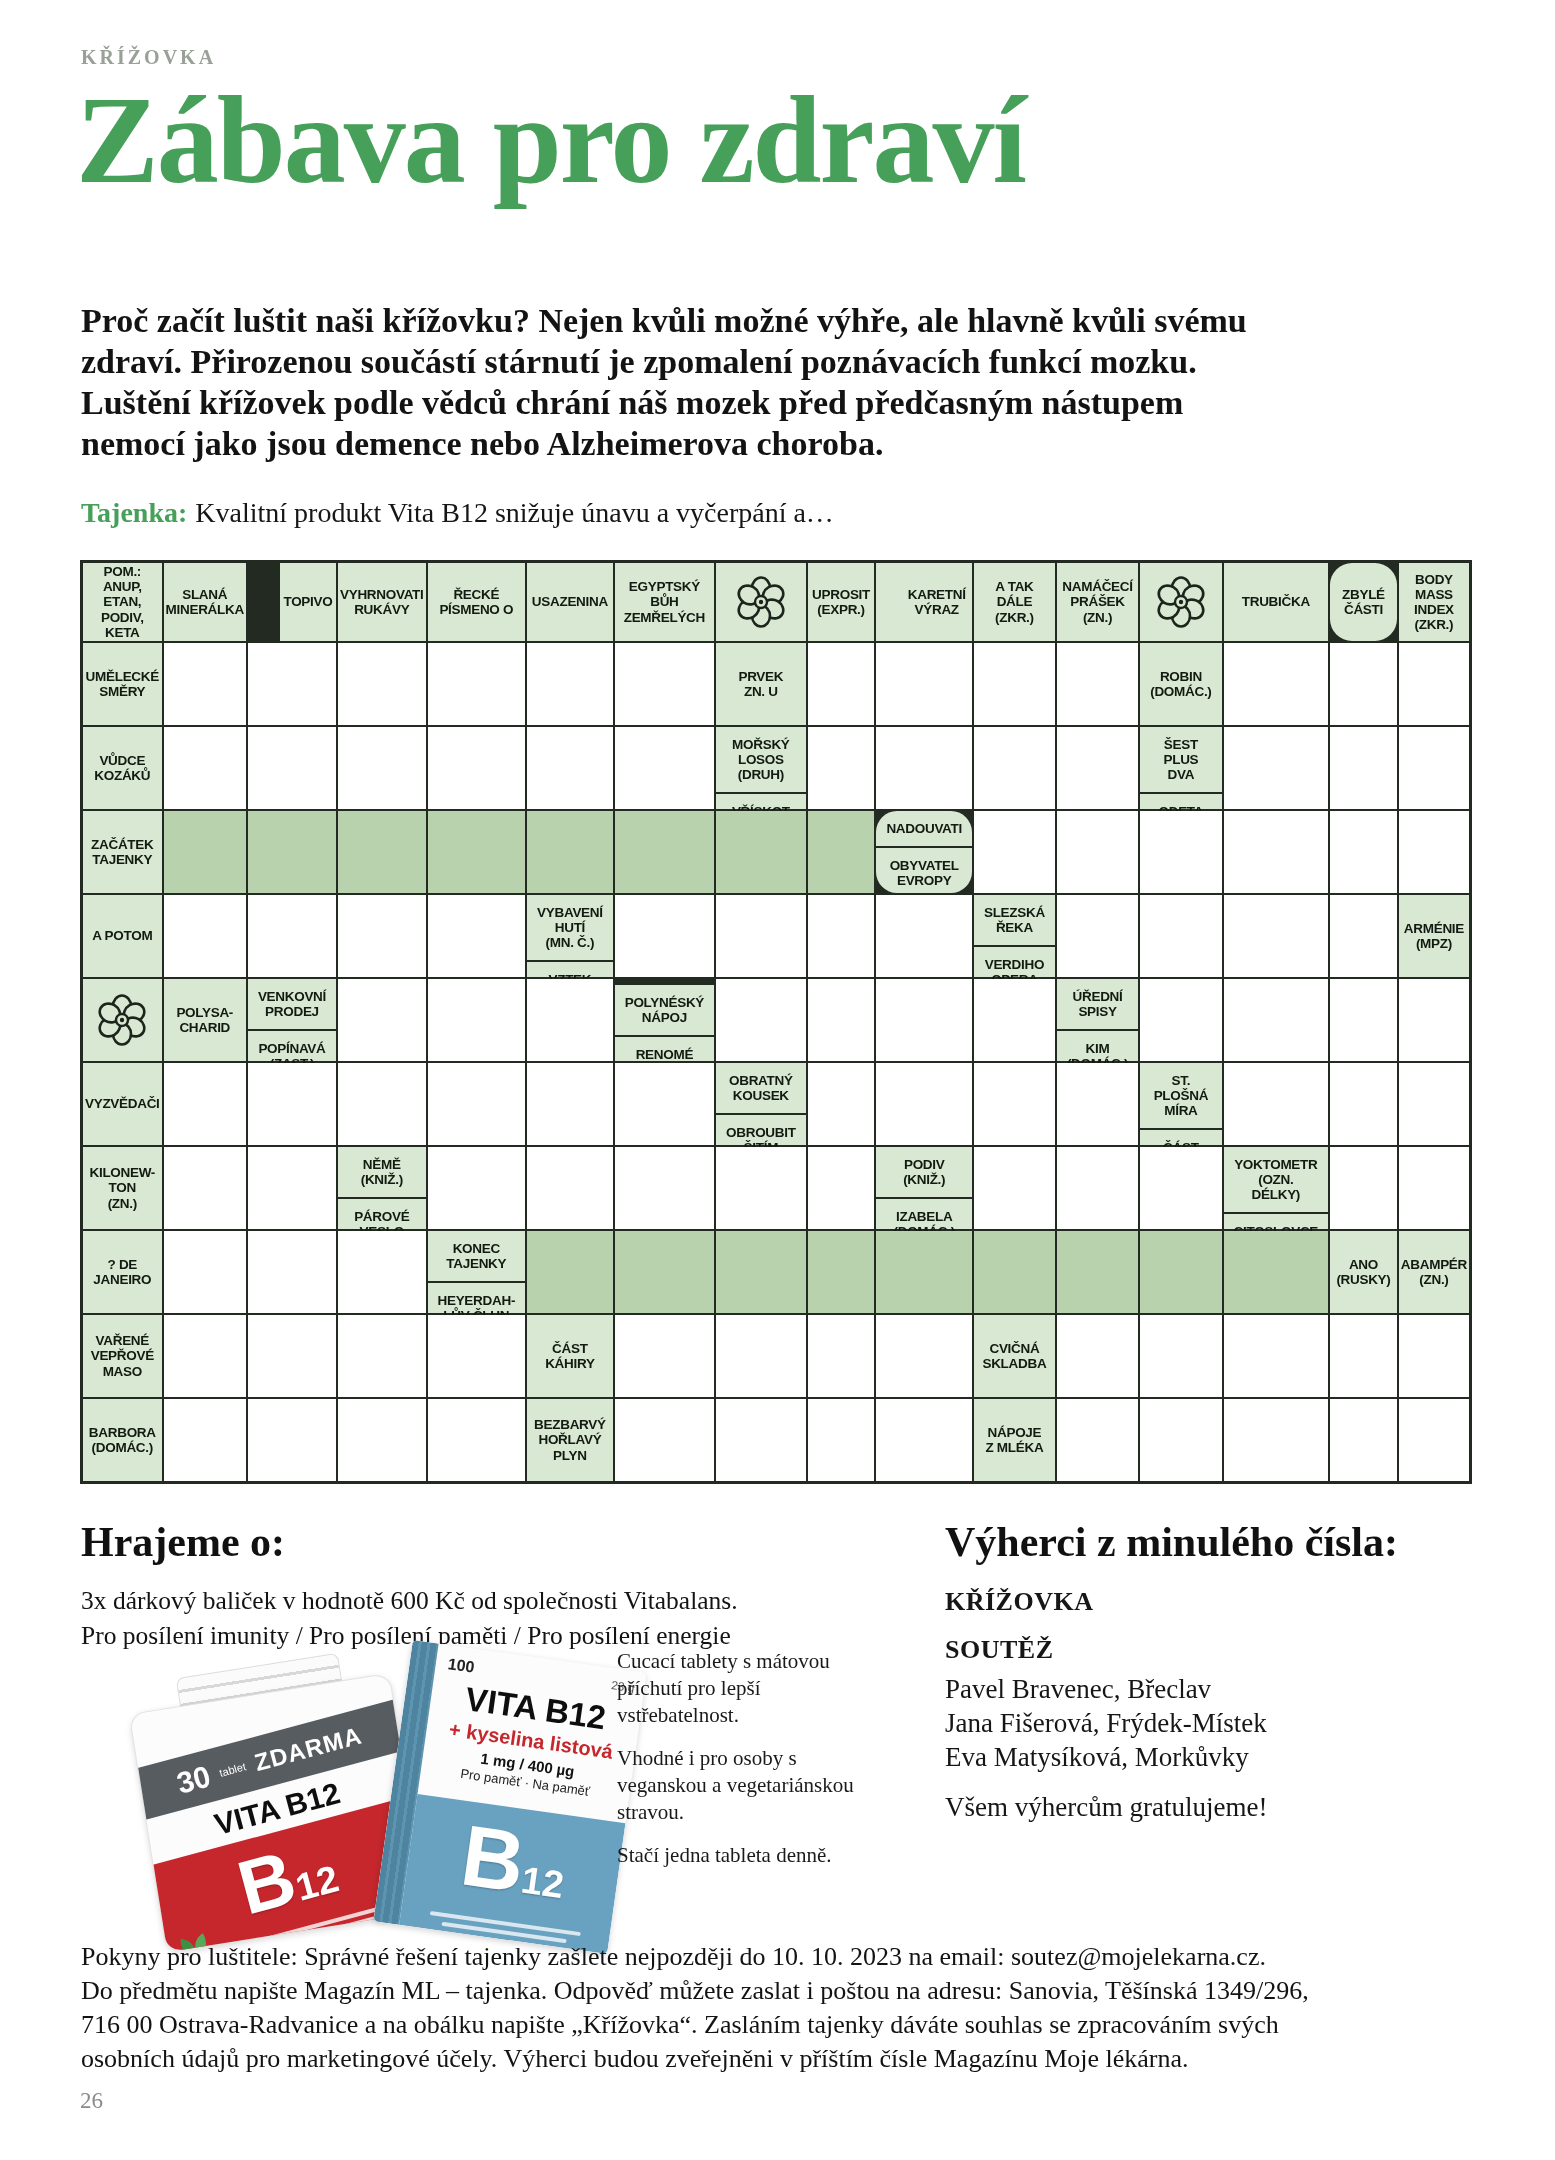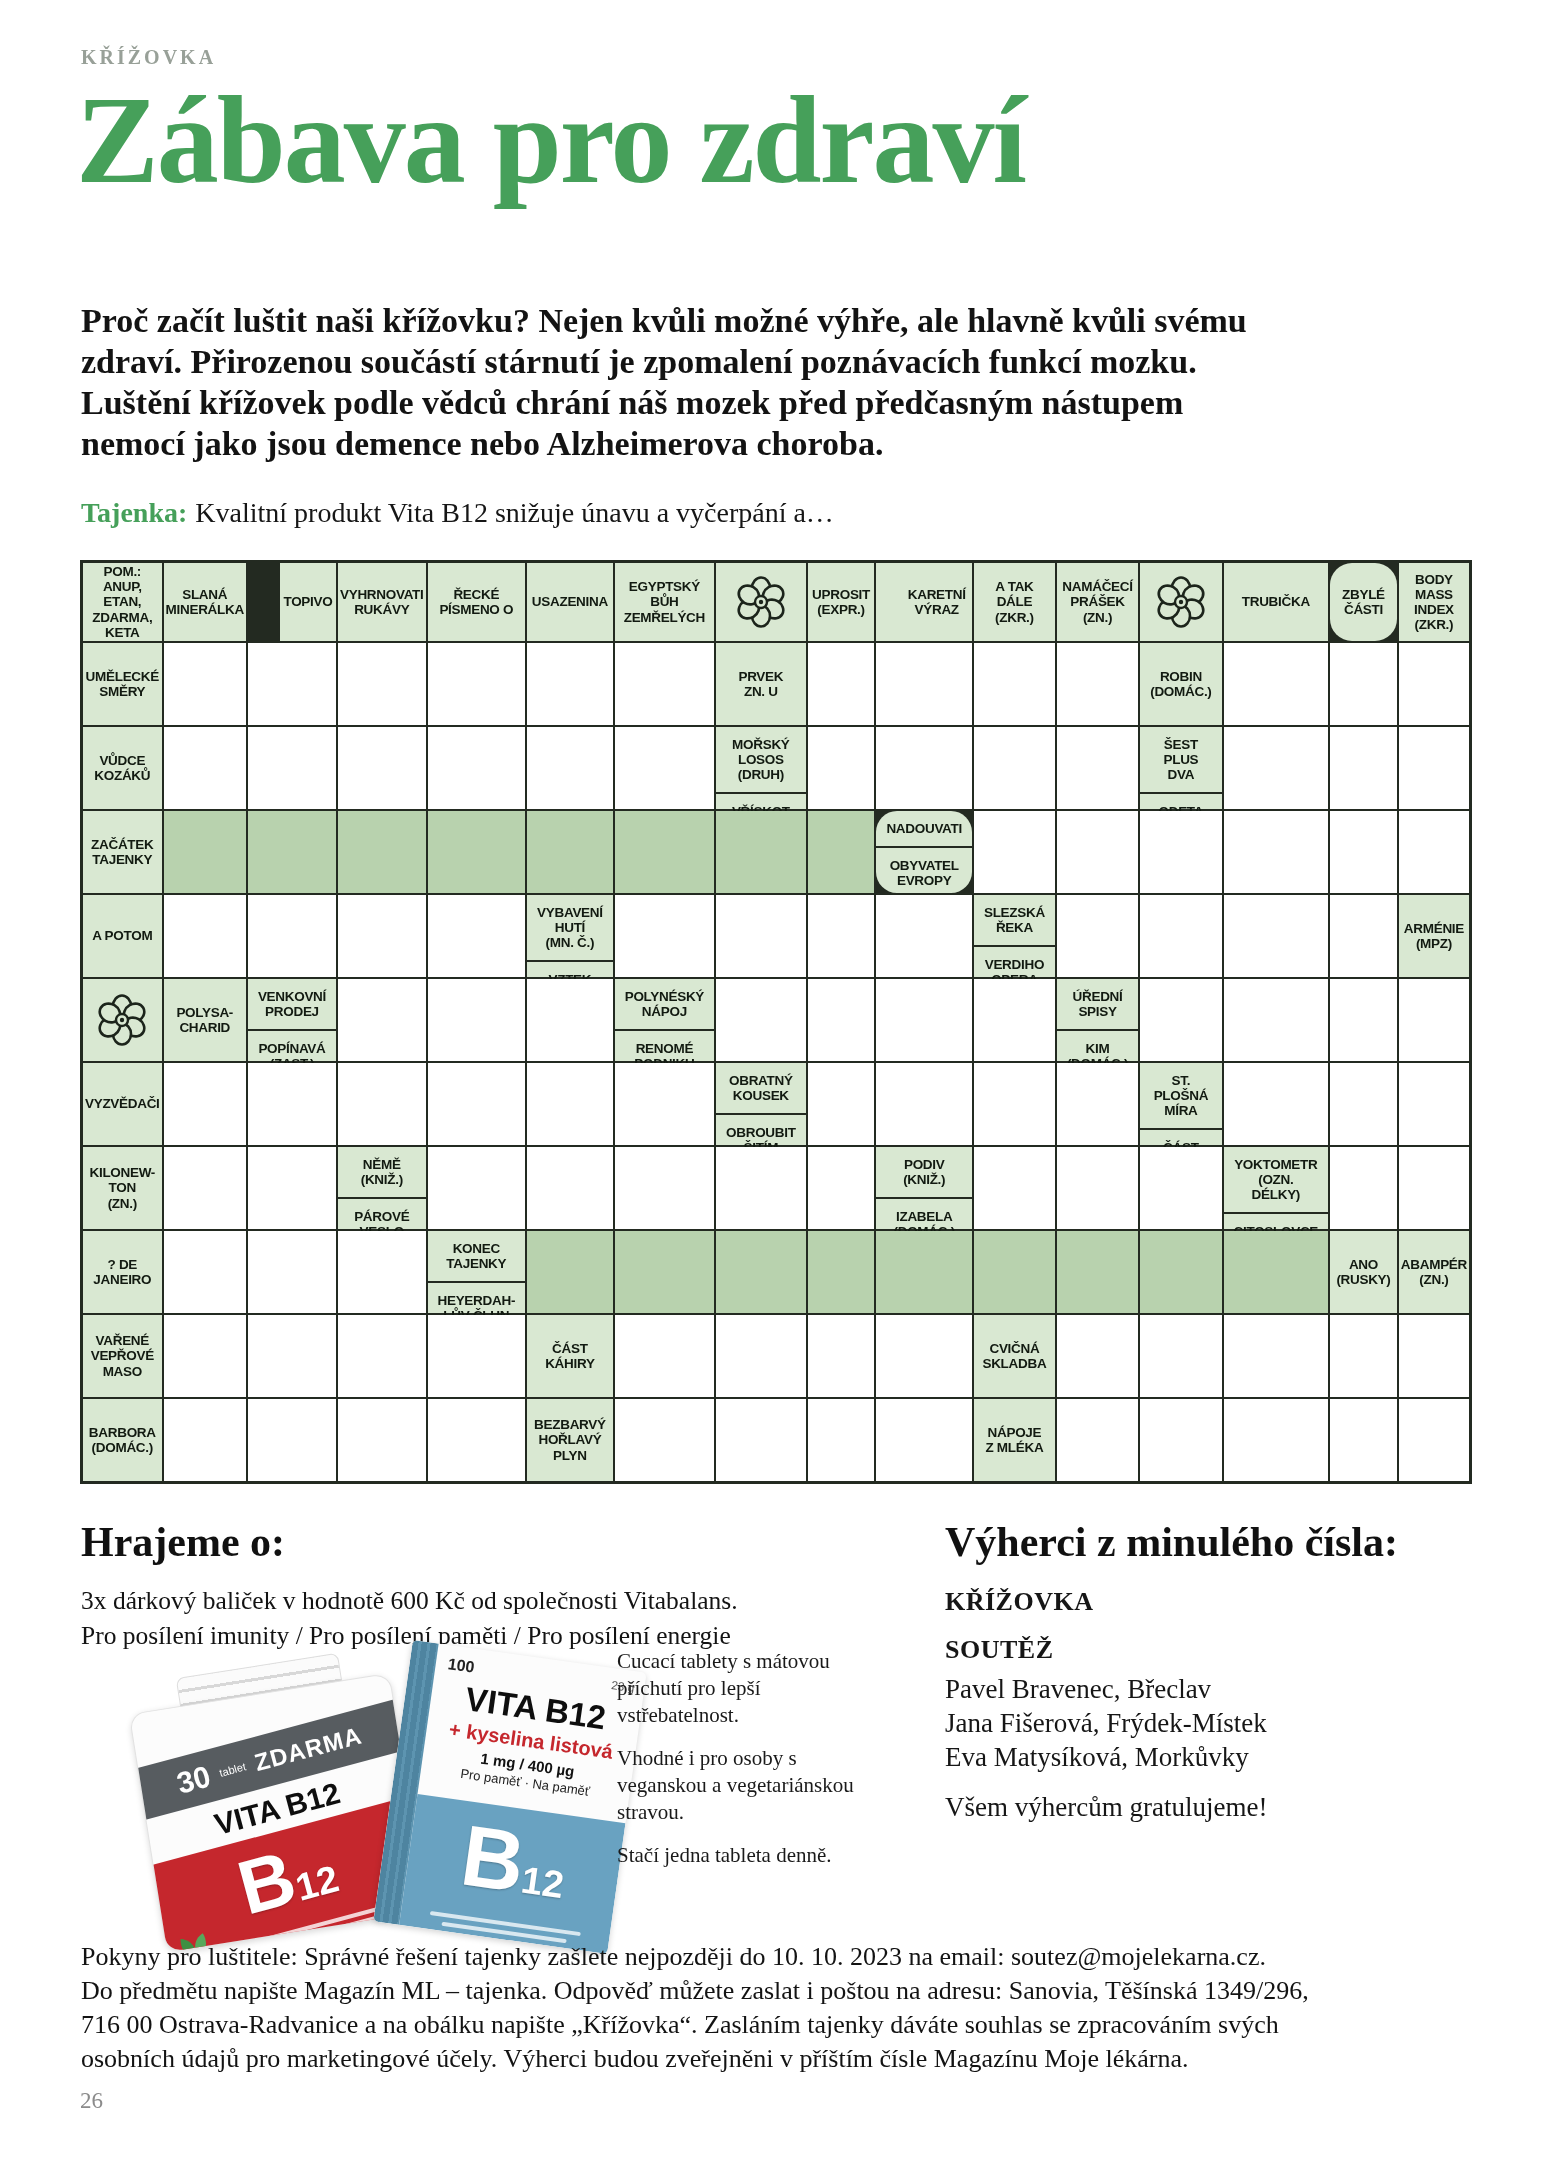--- a/index.html
+++ b/index.html
@@ -107,21 +107,21 @@
   <div>nemocí jako jsou demence nebo Alzheimerova choroba.</div>
 </div>
 
 <div class="abs tajenka">
   <span class="lab">Tajenka:</span><span>Kvalitní produkt Vita B12 snižuje únavu a vyčerpání a…</span>
 </div>
 
 <div class="abs xword">
     <div class="cell clue" style="grid-area: 1 / 1;">POM.:
 ANUP, ETAN,
-ZDARMA, KETA</div>
+PODIV, KETA</div>
     <div class="cell clue" style="grid-area: 1 / 2;">SLANÁ
 MINERÁLKA</div>
     <div class="cell clue" style="grid-area: 1 / 3; margin-left: 32px;">TOPIVO</div>
     <div class="cell clue" style="grid-area: 1 / 4;">VYHRNOVATI
 RUKÁVY</div>
     <div class="cell clue" style="grid-area: 1 / 5;">ŘECKÉ
 PÍSMENO O</div>
     <div class="cell clue" style="grid-area: 1 / 6;">USAZENINA</div>
     <div class="cell clue" style="grid-area: 1 / 7;">EGYPTSKÝ
 BŮH
@@ -260,21 +260,21 @@
         </g>
      <circle cx="26" cy="26" r="6" fill="#d9e8d2" stroke="#1c241b" stroke-width="2.4"></circle>
      <circle cx="26" cy="26" r="2.2" fill="#1c241b"></circle>
    </svg>
     </div>
     <div class="cell clue" style="grid-area: 6 / 2;">POLYSA-
 CHARID</div>
     <div class="cell split" style="grid-area: 6 / 3;"><div style="flex-grow: 2.6;">VENKOVNÍ
 PRODEJ</div><div style="flex-grow: 2.6;">POPÍNAVÁ
 (ZAST.)</div></div>
-    <div class="cell split" style="grid-area: 6 / 7;"><div style="flex-grow: 2.6;">POLYNÉSKÝ
+    <div class="cell split" style="grid-area: 6 / 7; margin-top: 6px;"><div style="flex-grow: 2.6;">POLYNÉSKÝ
 NÁPOJ</div><div style="flex-grow: 2.6;">RENOMÉ
 PODNIKU</div></div>
     <div class="cell split" style="grid-area: 6 / 12;"><div style="flex-grow: 2.6;">ÚŘEDNÍ
 SPISY</div><div style="flex-grow: 2.6;">KIM
 (DOMÁC.)</div></div>
     <div class="cell" style="grid-area: 6 / 4;"></div>
     <div class="cell" style="grid-area: 6 / 5;"></div>
     <div class="cell" style="grid-area: 6 / 6;"></div>
     <div class="cell" style="grid-area: 6 / 8;"></div>
     <div class="cell" style="grid-area: 6 / 9;"></div>

